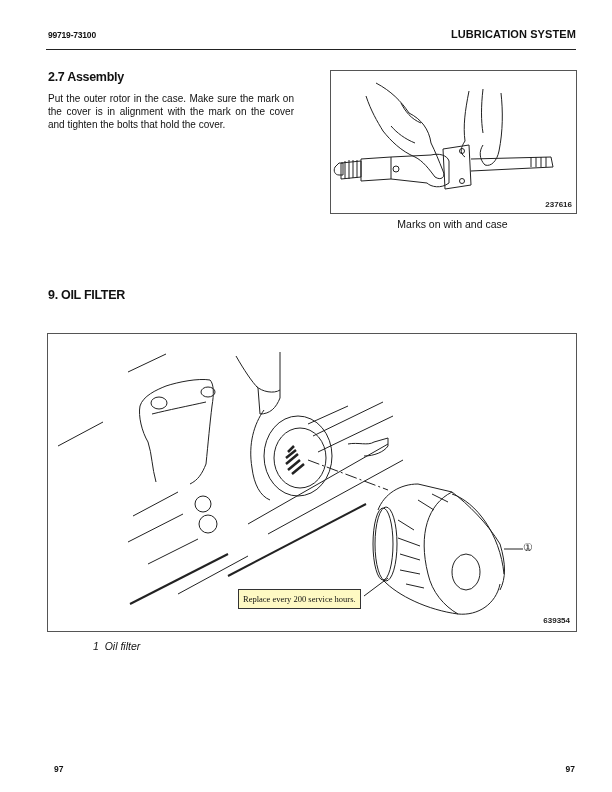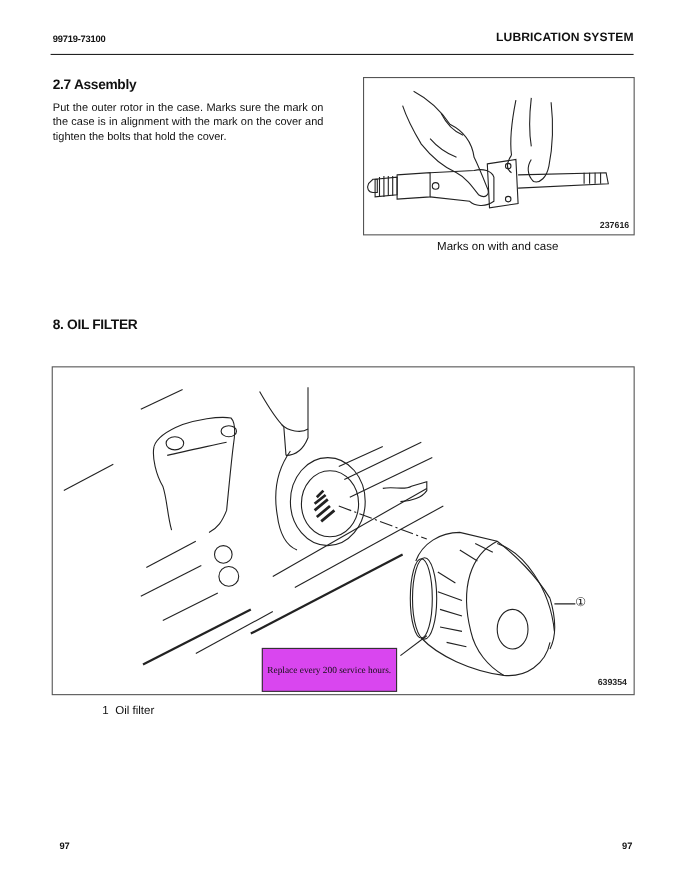--- a/index.html
+++ b/index.html
@@ -10,32 +10,32 @@
   .hdr-right { right:36px; top:28px; font-size:11px; font-weight:bold; letter-spacing:0.1px; }
   .hdr-rule { left:46px; top:49px; width:530px; height:0; border-top:1.5px solid #222; }
   .sec-title { font-weight:bold; font-size:12.5px; letter-spacing:-0.3px; }
   .body-text { font-size:10px; line-height:13px; text-align:justify; }
   .fig-box { border:1px solid #555; background:#fff; }
   .fig-num { font-size:8px; font-weight:bold; color:#222; }
   .caption { font-size:10.5px; }
   .legend { font-size:10.5px; }
   .page-num { font-size:8.5px; font-weight:bold;text-align:right; }
   .callout { border:1px solid #333; font-family:"Liberation Serif", serif; font-size:8.5px;
-             padding:14px 4px; background:#d946ef; white-space:nowrap; }
+             padding:4px 4px; background:#fef9c3; white-space:nowrap; }
   svg { display:block; }
 </style>
 </head>
 <body>
 
 <div class="abs hdr-left">99719-73100</div>
 <div class="abs hdr-right">LUBRICATION SYSTEM</div>
 <div class="abs hdr-rule"></div>
 
 <div class="abs sec-title" style="left:48px; top:70px;">2.7 Assembly</div>
-<div class="abs body-text" style="left:48px; top:92px; width:246px;">Put the outer rotor in the case.  Marks sure the mark on the case is in alignment with the mark on the cover and tighten the bolts that hold the cover.</div>
+<div class="abs body-text" style="left:48px; top:92px; width:246px;">Put the outer rotor in the case.  Make sure the mark on the cover is in alignment with the mark on the cover and tighten the bolts that hold the cover.</div>
 
 <div class="abs fig-box" style="left:330px; top:70px; width:245px; height:142px;">
   <svg width="245" height="142" viewBox="0 0 245 142">
     <g fill="none" stroke="#222" stroke-width="1">
 
       <path d="M45,12 C60,20 70,30 78,42 C90,48 98,58 100,72 C104,80 108,90 112,100 C115,106 110,110 104,106 C98,98 92,90 84,86 C70,80 60,70 52,60 C46,50 40,40 35,25"></path>
       <path d="M70,32 C74,40 80,48 90,52"></path>
       <path d="M60,55 C66,62 74,68 84,72"></path>
 
       <path d="M138,20 C134,40 132,55 134,70"></path>
@@ -56,21 +56,21 @@
       <path d="M200,86 L200,96 M205,86 L205,96 M210,86 L210,96 M215,86 L215,96"></path>
 
       <path d="M4,96 C2,100 4,104 8,104 L12,104 L12,92 L8,92 Z"></path>
       <path d="M14,90 L14,108 M18,89 L18,108 M22,89 L22,107 M26,89 L26,107"></path>
     </g>
   </svg>
   <div class="abs fig-num" style="right:4px; bottom:4px;">237616</div>
 </div>
 <div class="abs caption" style="left:330px; top:218px; width:245px; text-align:center;">Marks on with and case</div>
 
-<div class="abs sec-title" style="left:48px; top:288px;">8.  OIL FILTER</div>
+<div class="abs sec-title" style="left:48px; top:288px;">9.  OIL FILTER</div>
 <div class="abs" style="left:48px; top:312px; font-size:11px; font-weight:bold;margin-top:24px;">Inspection</div>
 
 <div class="abs fig-box" style="left:47px; top:333px; width:528px; height:297px;">
   <svg width="528" height="297" viewBox="0 0 528 297">
     <g fill="none" stroke="#222" stroke-width="1">
 
       <path d="M10,112 L55,88"></path>
       <path d="M80,38 L118,20"></path>
       <path d="M85,182 L130,158"></path>
       <path d="M80,208 L135,180"></path>
@@ -119,19 +119,19 @@
 
       <path d="M456,215 L475,215"></path>
       <path d="M316,262 L340,244"></path>
     </g>
   </svg>
   <div class="abs" style="left:475px; top:207px; font-size:11px;">①</div>
   <div class="abs callout" style="left:190px; top:255px;">Replace every 200 service hours.</div>
   <div class="abs fig-num" style="right:6px; bottom:6px;">639354</div>
 </div>
 
-<div class="abs legend" style="left:93px; top:640px;">
+<div class="abs legend" style="left:93px; top:640px;font-style:italic;">
   <span>1</span>&nbsp;
   <span>Oil filter</span>
 </div>
 
 <div class="abs page-num" style="left:54px; top:764px;">97</div>
 <div class="abs page-num" style="right:37px; top:764px;">97</div>
 
 </body></html>

